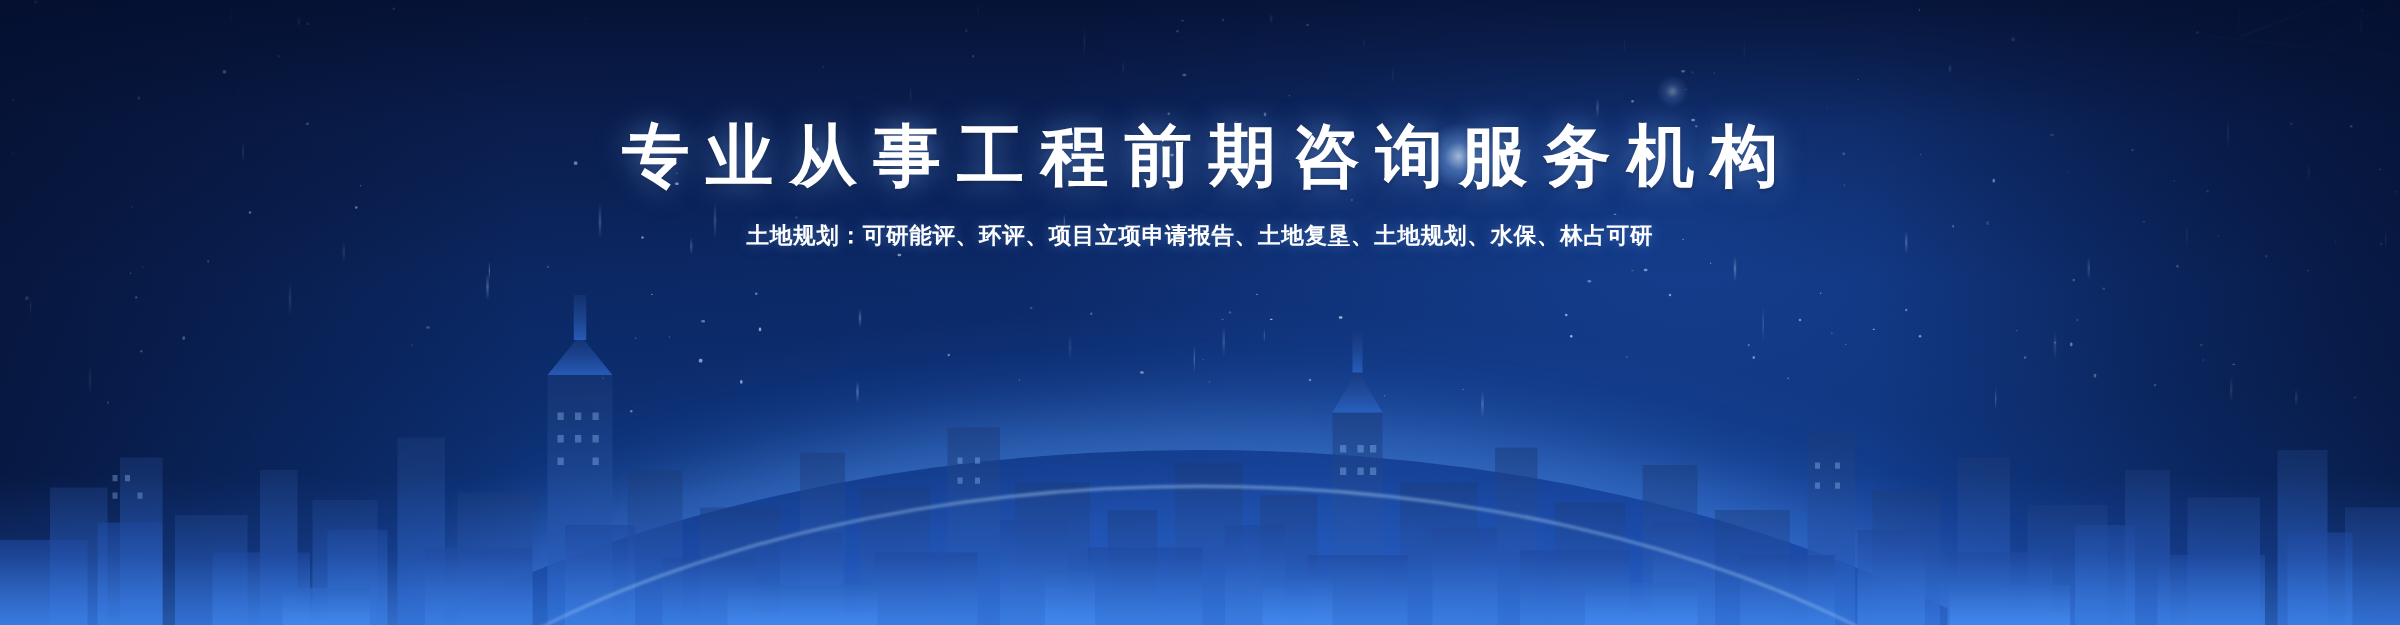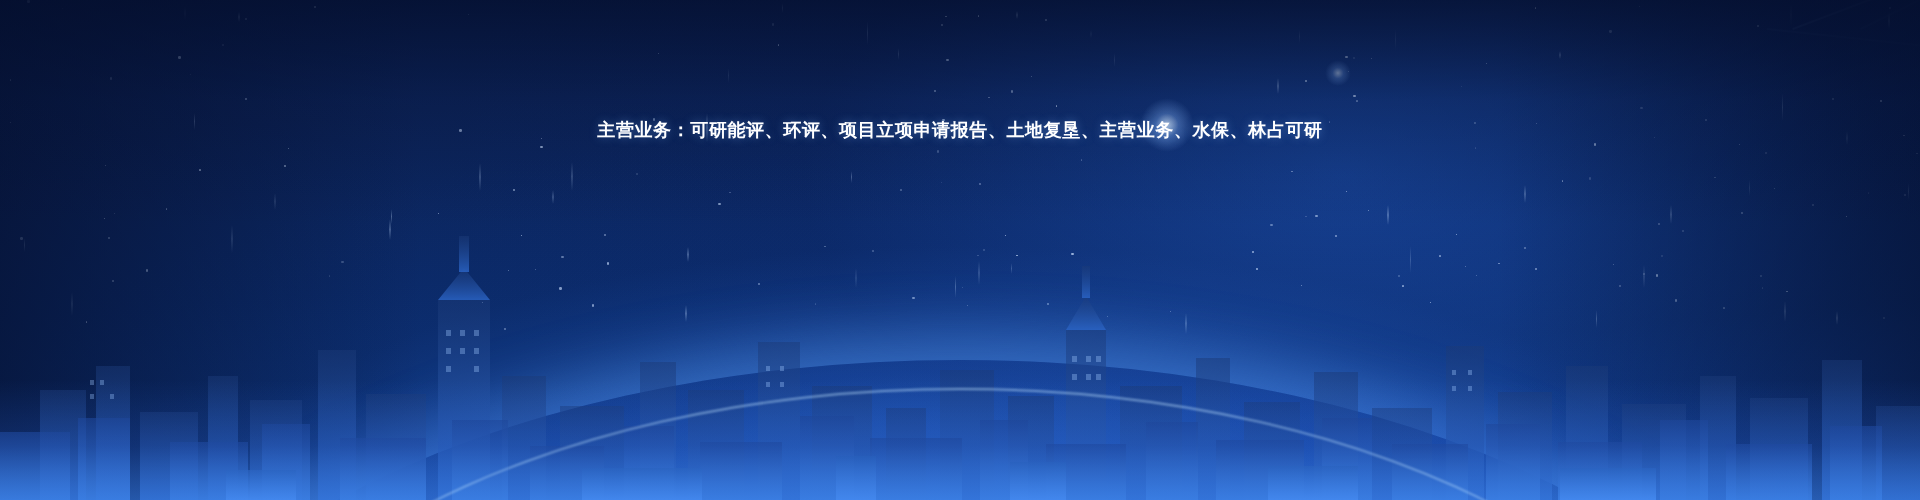--- a/index.html
+++ b/index.html
@@ -491,18 +491,19 @@
           <rect x="1468" y="206" width="4" height="5"></rect>
       </g>
     </svg>
   </div>
 
   <div class="ground-fade"></div>
   <div class="horizon-line"></div>
 
   <div class="content">
 
-
-
-    <div class="bizline">主营业务：可研能评、环评、项目立项申请报告、土地复垦、主营业务、水保、林占可研</div>
+    <div class="headline">专业从事工程前期咨询服务机构</div>
+
+
+    <div class="bizline">土地规划：可研能评、环评、项目立项申请报告、土地复垦、土地规划、水保、林占可研</div>
   </div>
 
 </div>
 
 </body></html>

